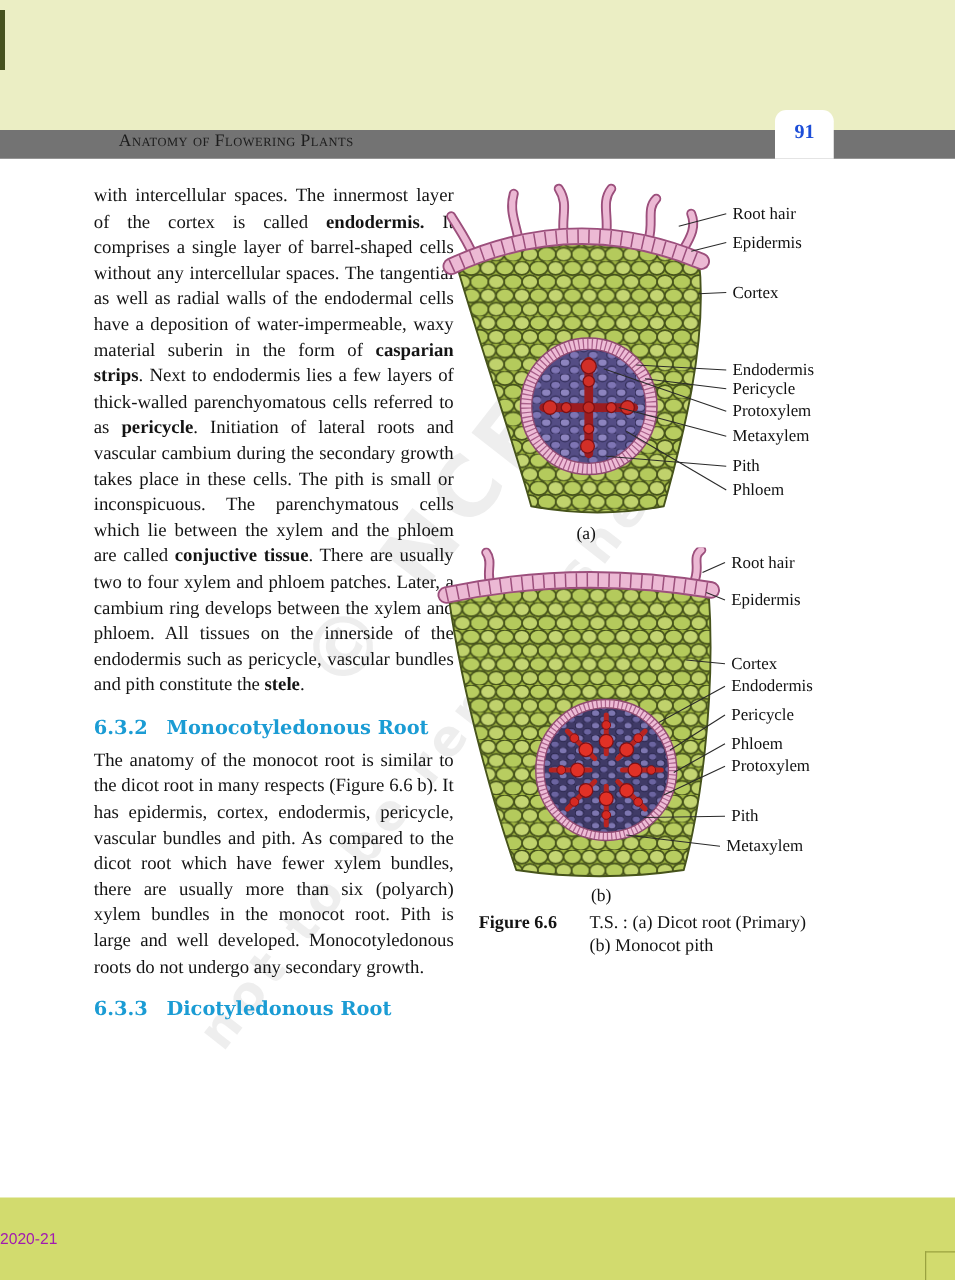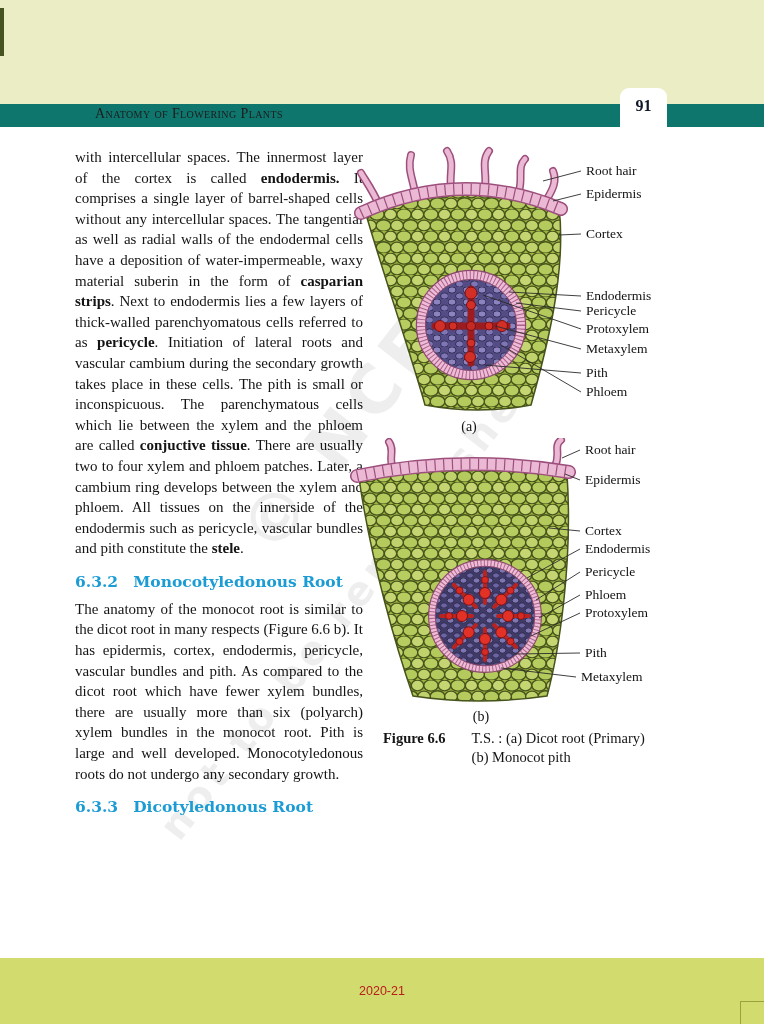--- a/index.html
+++ b/index.html
@@ -4,30 +4,30 @@
 <style>
   html,body{margin:0;padding:0;background:#ffffff;}
   .page{
     position:relative; width:764px; height:1024px;
     background:#ffffff; overflow:hidden;
     font-family:"Liberation Serif", serif; color:#141414;
   }
   
   .top-band{position:absolute;left:0;top:0;width:764px;height:104px;background:#ebeec4;}
   .spine-mark{position:absolute;left:0;top:8px;width:4px;height:48px;background:#46521f;}
-  .header-bar{position:absolute;left:0;top:104px;width:764px;height:23px;background:#0f766e;}
+  .header-bar{position:absolute;left:0;top:104px;width:764px;height:23px;background:#737373;}
   .header-title{
     position:absolute;left:95px;top:2px;font-size:14px;letter-spacing:.4px;
     font-variant:small-caps;color:#1c1c1c;
   }
   .page-tab{
     position:absolute;left:620px;top:88px;width:47px;height:39px;background:#ffffff;
     border-radius:9px 9px 0 0;text-align:center;
   }
-  .page-tab span{display:inline-block;margin-top:9px;font-weight:bold;font-size:16px;color:#0f172a;}
+  .page-tab span{display:inline-block;margin-top:9px;font-weight:bold;font-size:16px;color:#1d4ed8;}
   
   .watermark{
     position:absolute;color:rgba(125,125,125,0.13);white-space:nowrap;
     font-family:"DejaVu Sans", sans-serif;font-weight:bold;pointer-events:none;
   }
   .wm1{left:225px;top:520px;font-size:66px;letter-spacing:8px;transform:rotate(-52deg);transform-origin:left top;}
   .wm2{left:150px;top:820px;font-size:40px;letter-spacing:5px;transform:rotate(-52deg);transform-origin:left top;}
   
   .text-col{
     position:absolute;left:75px;top:147px;width:288px;
@@ -45,22 +45,22 @@
   .fig-svg text{font-family:"Liberation Serif", serif;font-size:13.5px;fill:#111;}
   .fig-svg text.subcap{font-size:14px;}
   .fig-caption{
     position:absolute;left:383px;top:729px;width:300px;display:flex;gap:26px;
     font-size:14.5px;line-height:19px;
   }
   .fig-caption .fig-label{font-weight:bold;white-space:nowrap;}
   
   .footer-band{position:absolute;left:0;top:958px;width:764px;height:66px;background:#d2db6e;}
   .footer-band span{
-    display:block;text-align:center;padding-top:26px;
-    font-family:"Liberation Sans", sans-serif;font-size:12.5px;color:#b91c1c;
+    display:block;text-align:left;padding-top:26px;
+    font-family:"Liberation Sans", sans-serif;font-size:12.5px;color:#a21caf;
   }
   .corner-h{position:absolute;left:740px;top:1001px;width:24px;height:1px;background:#9aa23f;}
   .corner-v{position:absolute;left:740px;top:1001px;width:1px;height:23px;background:#9aa23f;}
 </style>
 </head>
 <body>
 
 <div class="page">
 
   <div class="top-band"></div>

